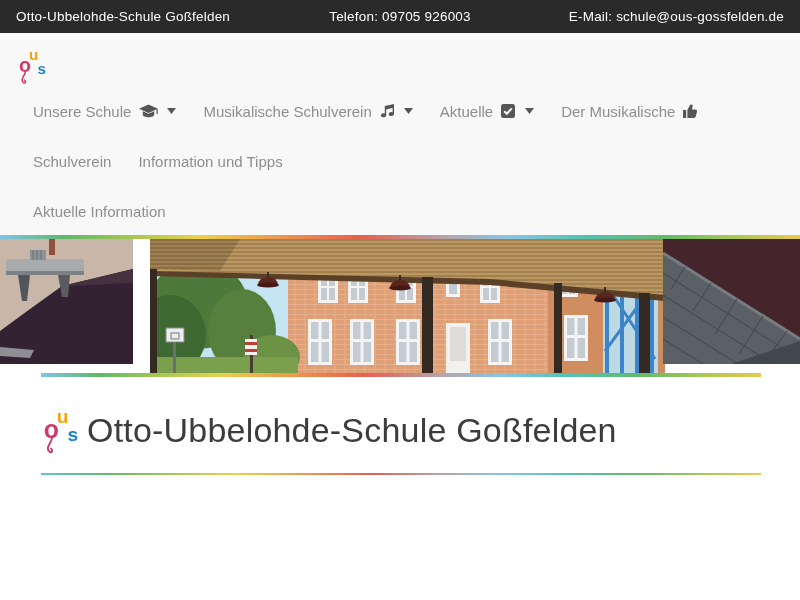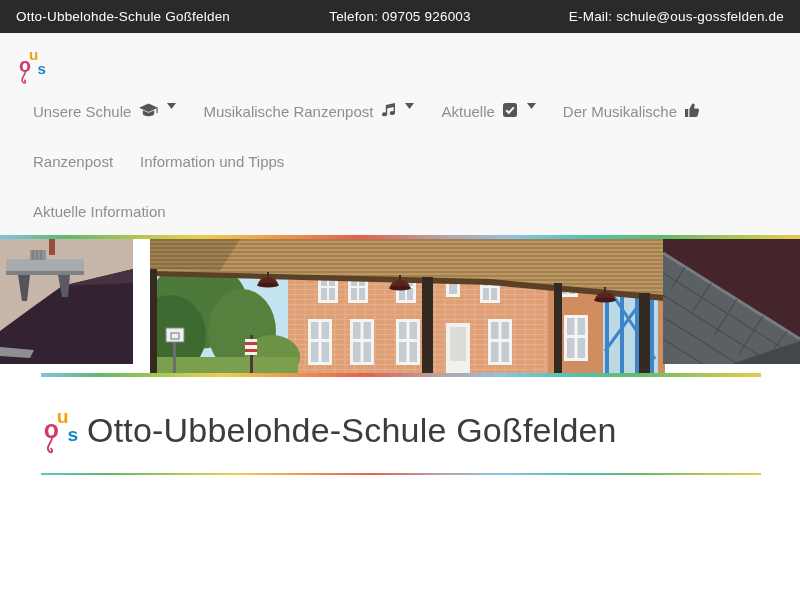--- a/index.html
+++ b/index.html
@@ -16,21 +16,21 @@
   }
   .topbar .tb{flex:1;white-space:nowrap;}
   .topbar .tb.mid{text-align:center;}
   .topbar .tb.right{text-align:right;}
   
   .navarea{position:relative;height:202px;background:#f8f8f8;}
   .logo-nav{position:absolute;left:18px;top:12px;}
   .nav-rows{position:absolute;left:33px;top:53px;right:10px;}
   .nav-row{display:flex;align-items:center;height:50px;gap:27px;}
   .nav-item{
-    display:flex;gap:8px;
+    display:flex;align-items:center;gap:8px;
     color:#8e8e8e;font-size:15px;cursor:pointer;white-space:nowrap;
   }
   .nav-icon{fill:#565656;flex:none;}
   .caret{fill:#565656;margin-left:1px;flex:none;}
   
   .banner{position:relative;height:142px;background:#fff;}
   .stripe{
     background:linear-gradient(90deg,
       #7fc5e5 0%, #5eb96d 8%, #a4c653 16%, #ead04f 25%, #eda24c 33%,
       #e6604f 45%, #b2a7ac 56%, #89c5e2 64%, #54c2b3 73%, #63ba6b 83%,
@@ -85,21 +85,21 @@
         <svg class="nav-icon" width="19" height="15" viewBox="0 0 20 15">
           <path d="M10 0 20 4.5 10 9 0 4.5z"></path>
           <path d="M4 7.2V11c0 1.5 3 2.6 6 2.6s6-1.1 6-2.6V7.2L10 9.9z"></path>
           <path d="M18.4 5.2h1.3v5h-1.3z"></path>
         </svg>
         <svg class="caret" width="9" height="6" viewBox="0 0 9 6">
             <path d="M0 0h9L4.5 6z"></path>
           </svg>
       </div>
       <div class="nav-item">
-        <span>Musikalische Ranzenpost</span>
+        <span>Musikalische Schulverein</span>
         <svg class="nav-icon" width="15" height="14" viewBox="0 0 15 14">
           <path d="M14 0 4.8 1.9v7.6a2.6 2 0 1 0 1.4 1.8V5.4l6.4-1.3v4.2a2.6 2 0 1 0 1.4 1.8z"></path>
         </svg>
         <svg class="caret" width="9" height="6" viewBox="0 0 9 6">
             <path d="M0 0h9L4.5 6z"></path>
           </svg>
       </div>
       <div class="nav-item">
         <span>Aktuelle</span>
         <svg class="nav-icon" width="15" height="14" viewBox="0 0 15 14">
@@ -114,21 +114,21 @@
         <span>Der Musikalische</span>
         <svg class="nav-icon" width="15" height="14" viewBox="0 0 15 14">
           <path d="M0 6h3.2v8H0z"></path>
           <path d="M4.4 14h6.3c1 0 1.9-.7 2.1-1.7l1.1-4.4A1.8 1.8 0 0 0 12.2 5.6H8.9l.7-2.8A1.5 1.5 0 0 0 6.8 1.5L4.4 6z"></path>
         </svg>
       </div>
     </div>
 
     <div class="nav-row">
       <div class="nav-item">
-        <span>Ranzenpost</span>
+        <span>Schulverein</span>
       </div>
       <div class="nav-item">
         <span>Information und Tipps</span>
       </div>
     </div>
 
     <div class="nav-row">
       <div class="nav-item">
         <span>Aktuelle Information</span>
       </div>

